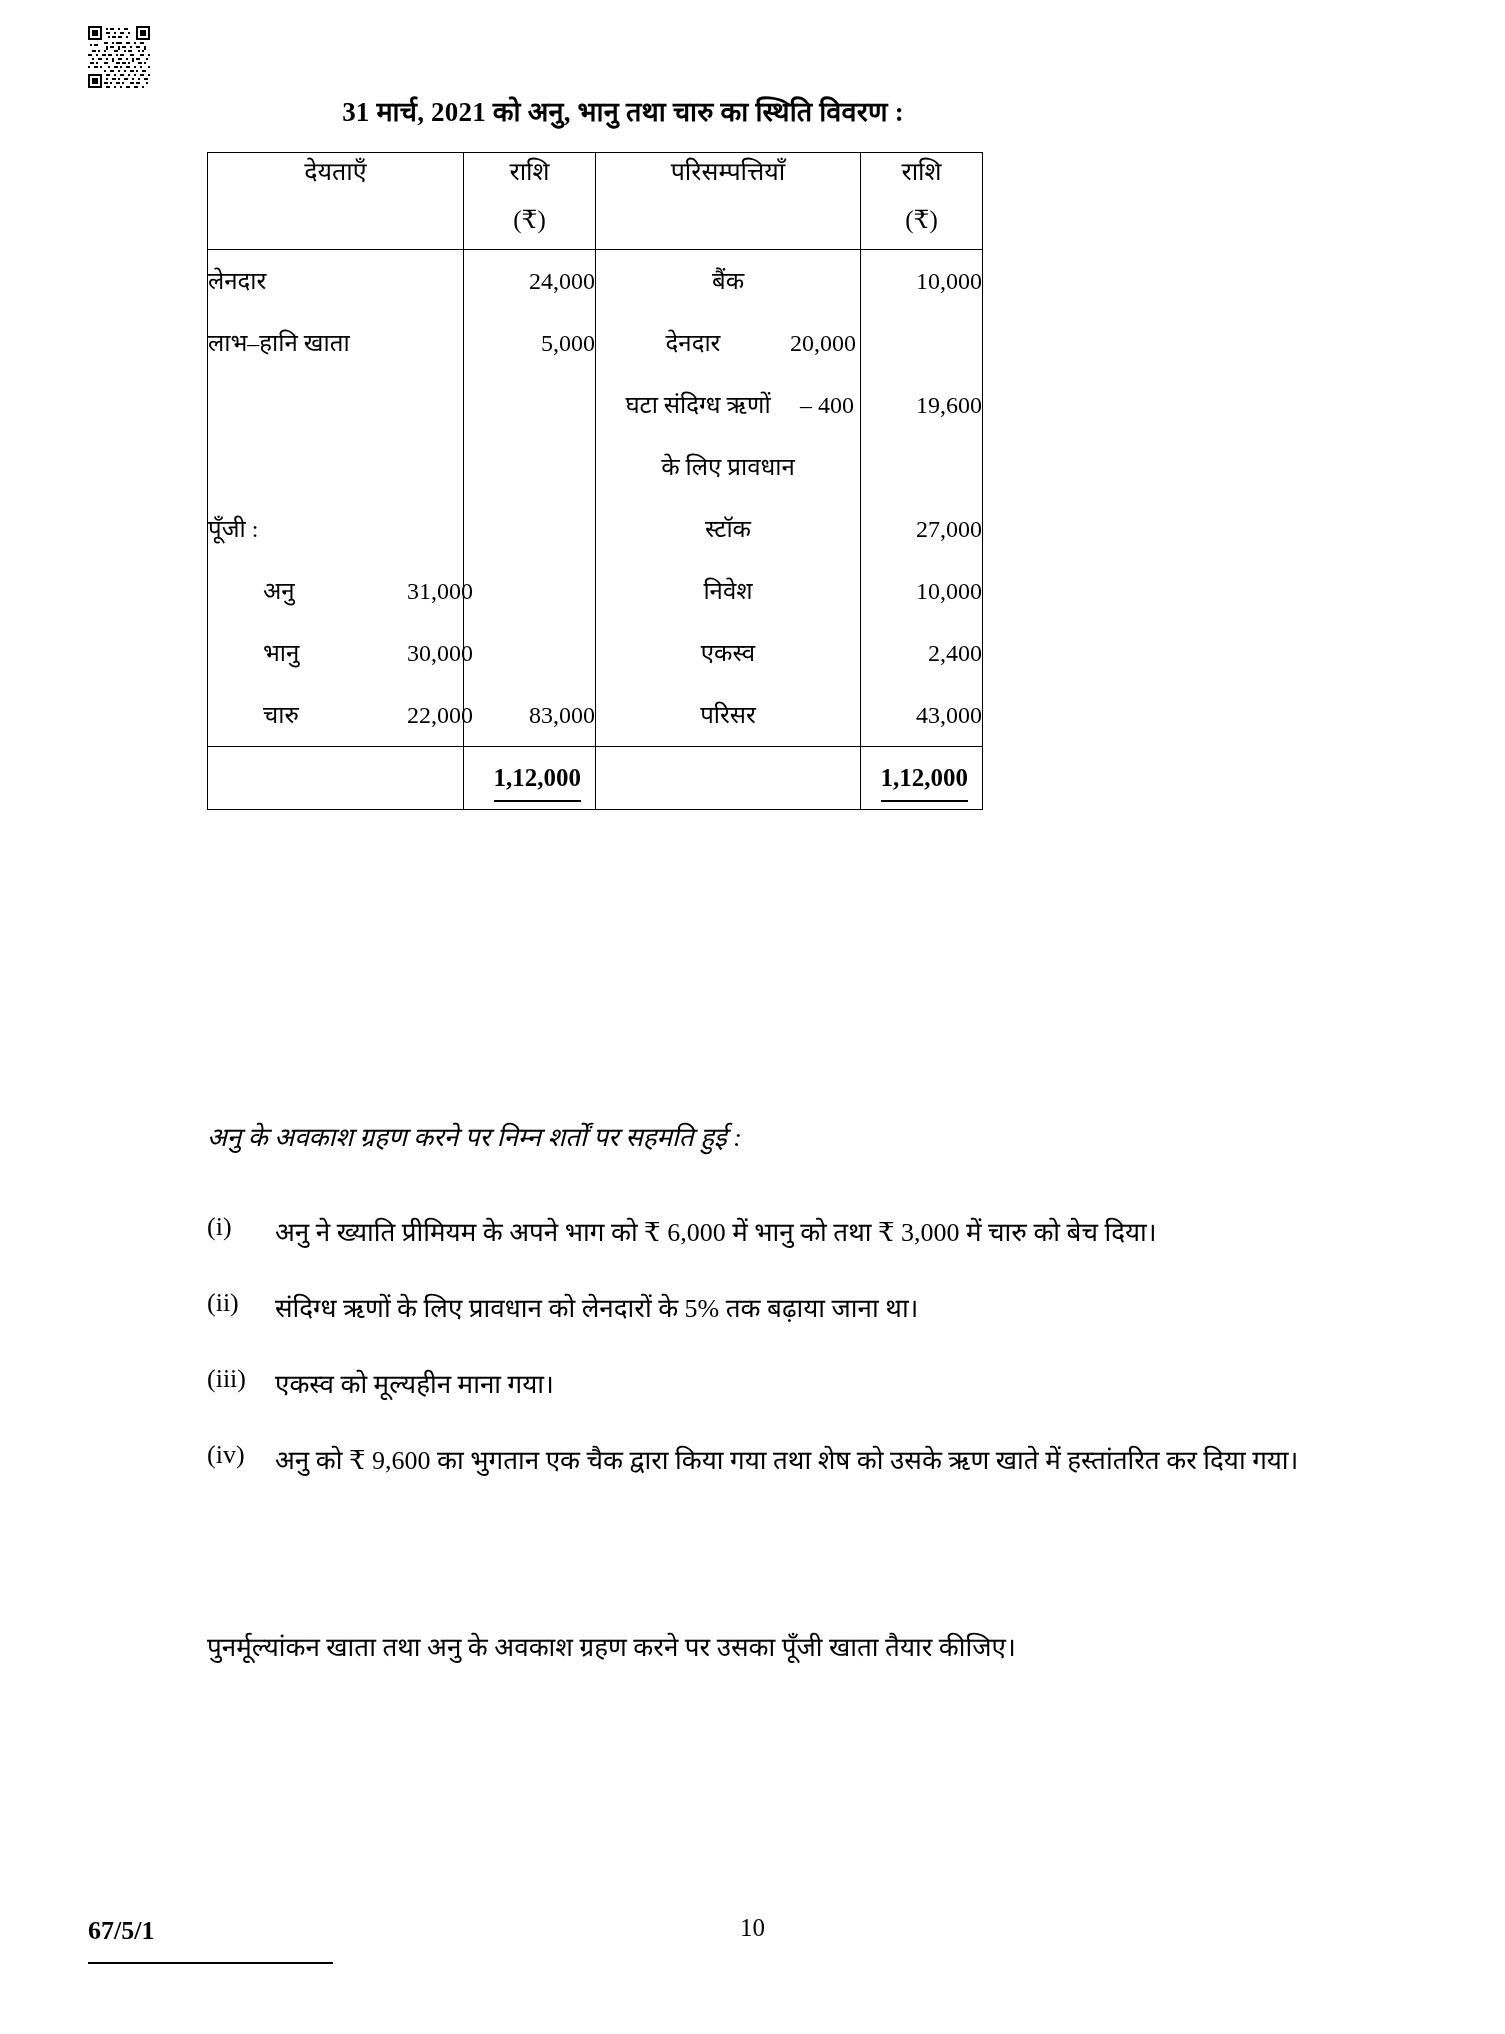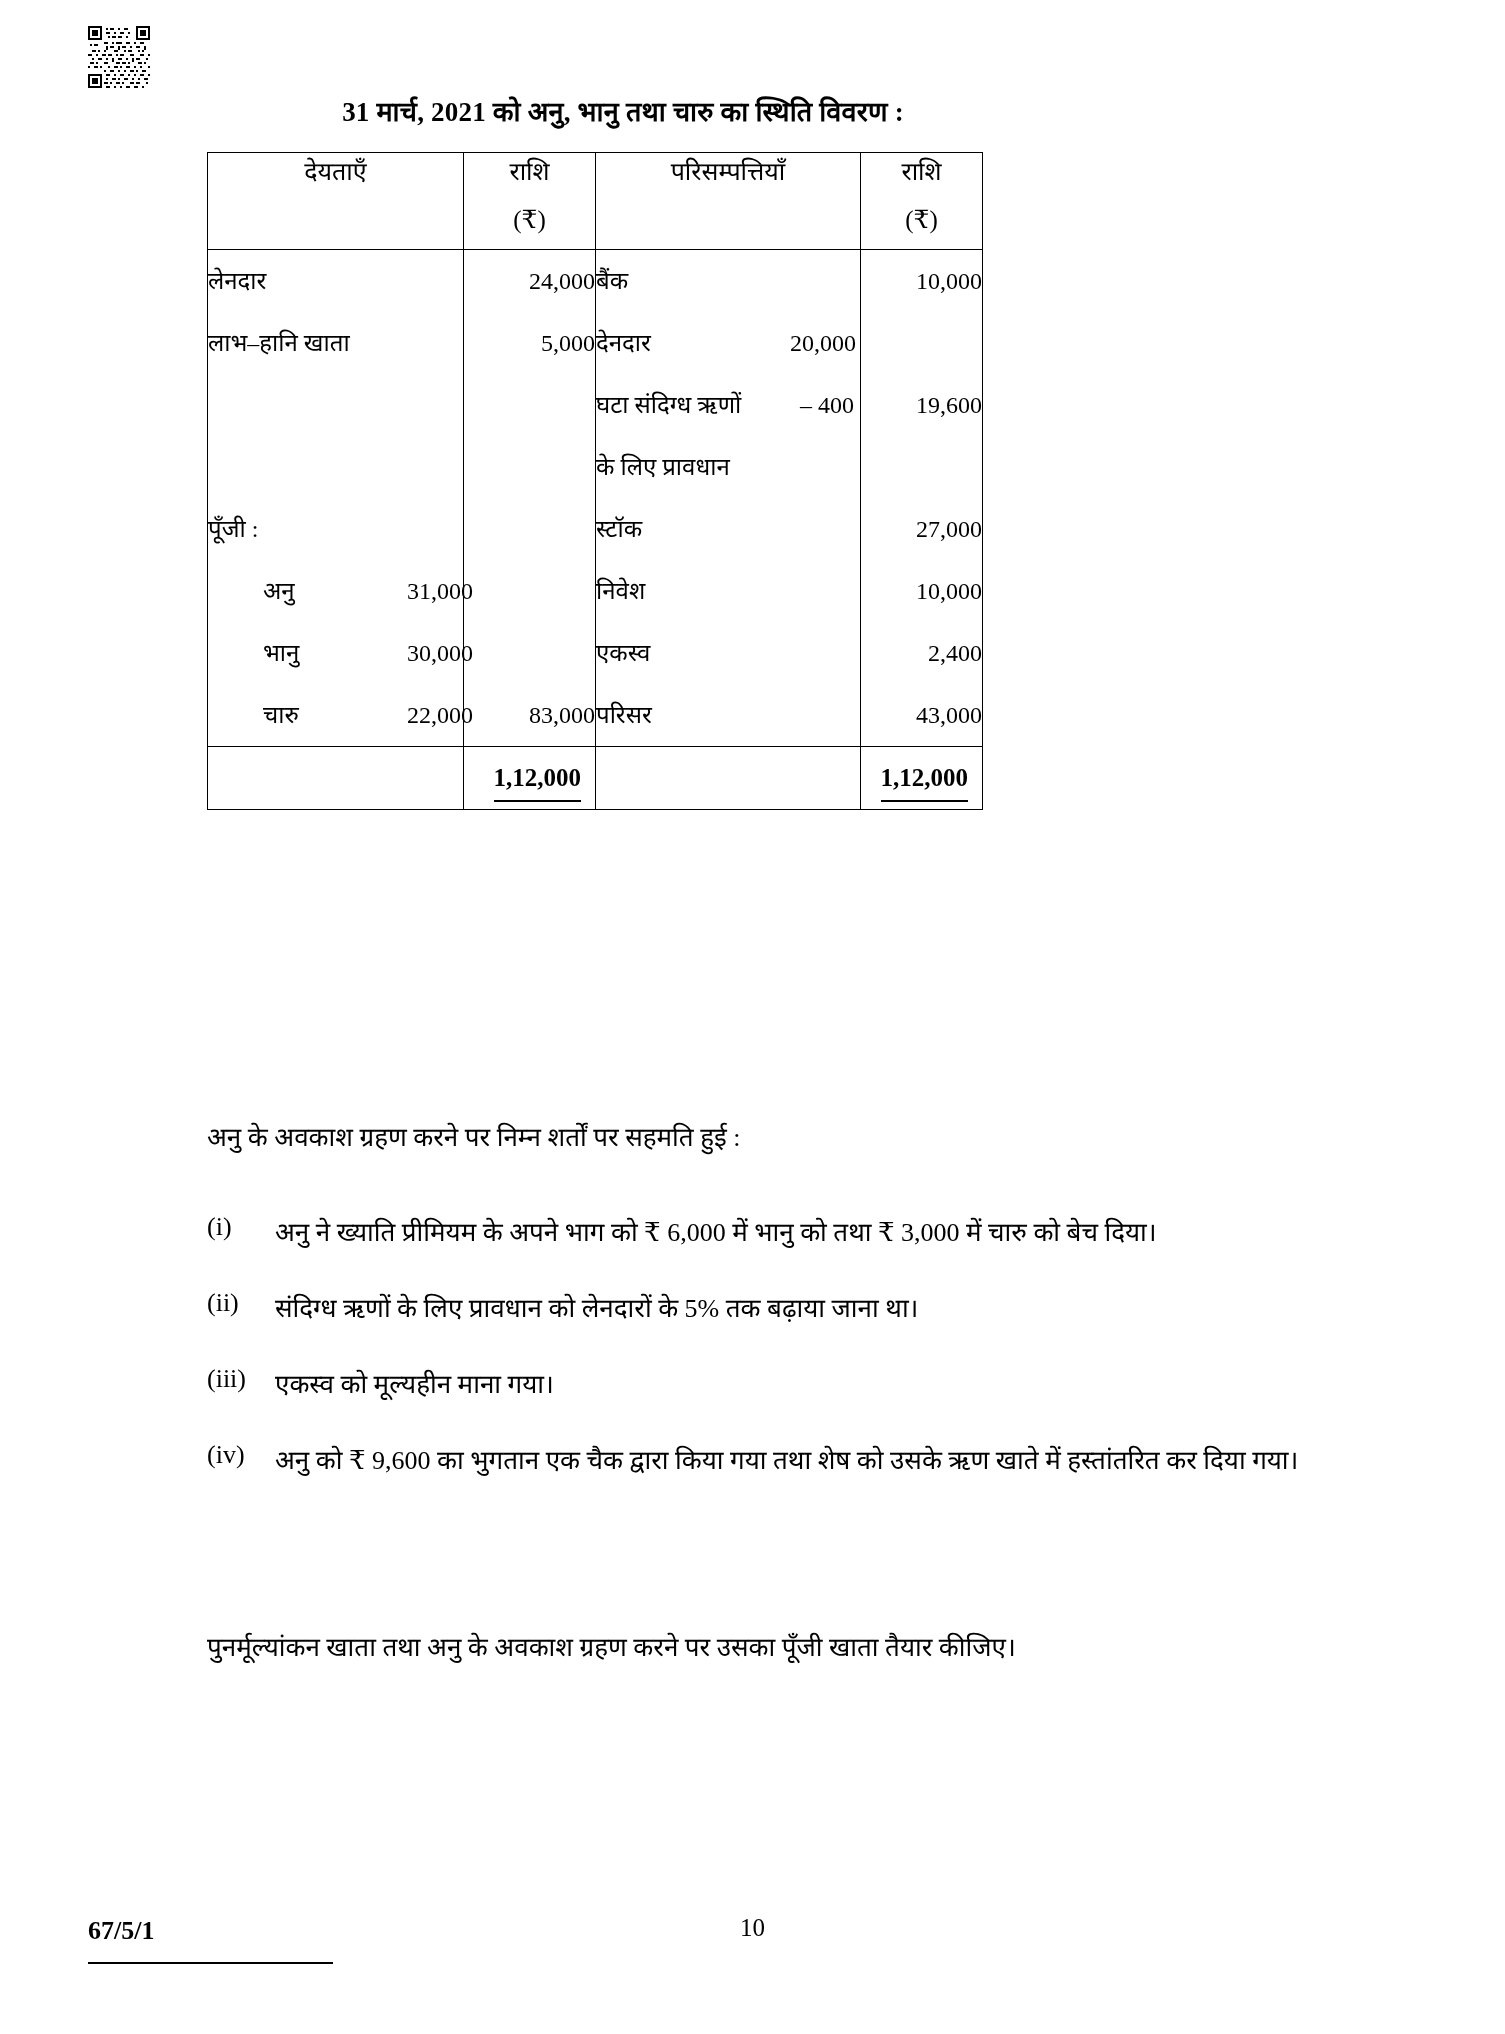--- a/index.html
+++ b/index.html
@@ -81,21 +81,21 @@
   .rowline {
     display: block;
     height: 62px;
     line-height: 62px;
     white-space: nowrap;
   }
   .rowline.blank { }
 
   .lia-list { padding: 14px 12px 10px 10px; }
   .amt-list { padding: 14px 14px 10px 10px; text-align: right; }
-  .ast-list { padding: 14px 10px 10px 12px; }
+  .ast-list { padding: 14px 10px 10px 12px; text-align: center; }
 
   
   .sub-row {
     display: block;
     height: 62px;
     line-height: 62px;
     white-space: nowrap;
     padding-left: 55px;
   }
   .sub-row .nm {
@@ -139,20 +139,21 @@
     padding-bottom: 9px;
   }
 
   
   .lead {
     position: absolute;
     left: 207px;
     top: 1118px;
     width: 1120px;
     font-size: 26px;
+    font-style: italic;
   }
 
   .items {
     position: absolute;
     left: 207px;
     top: 1212px;
     width: 1135px;
     font-size: 26px;
   }
   .item {

